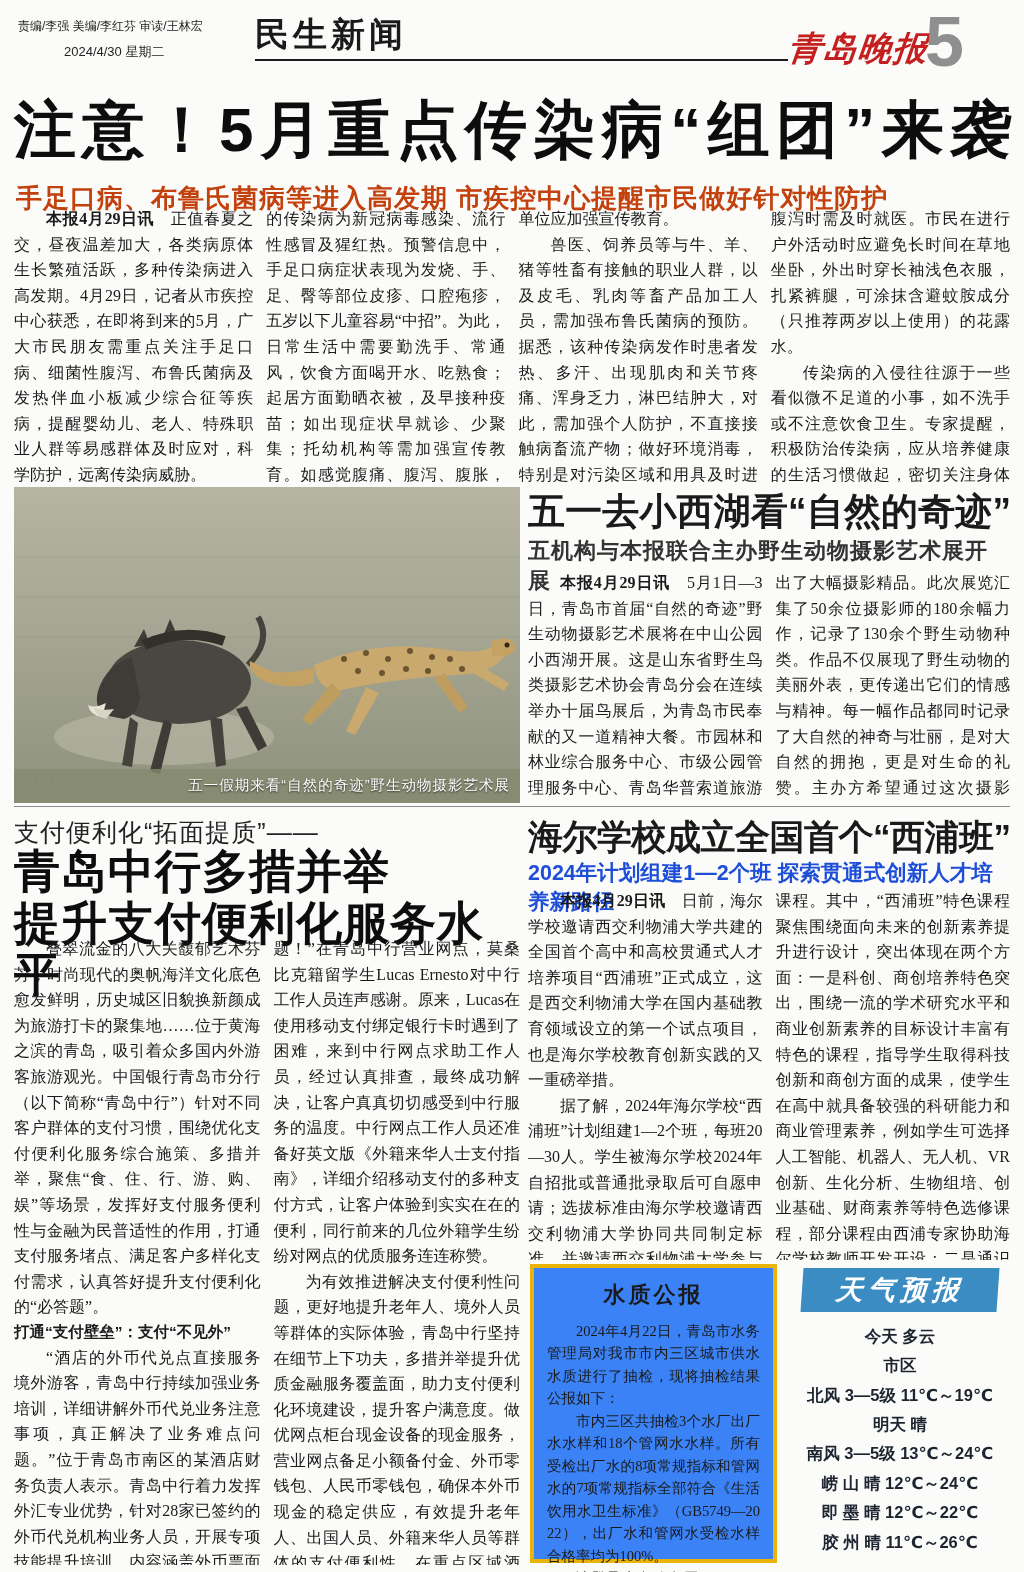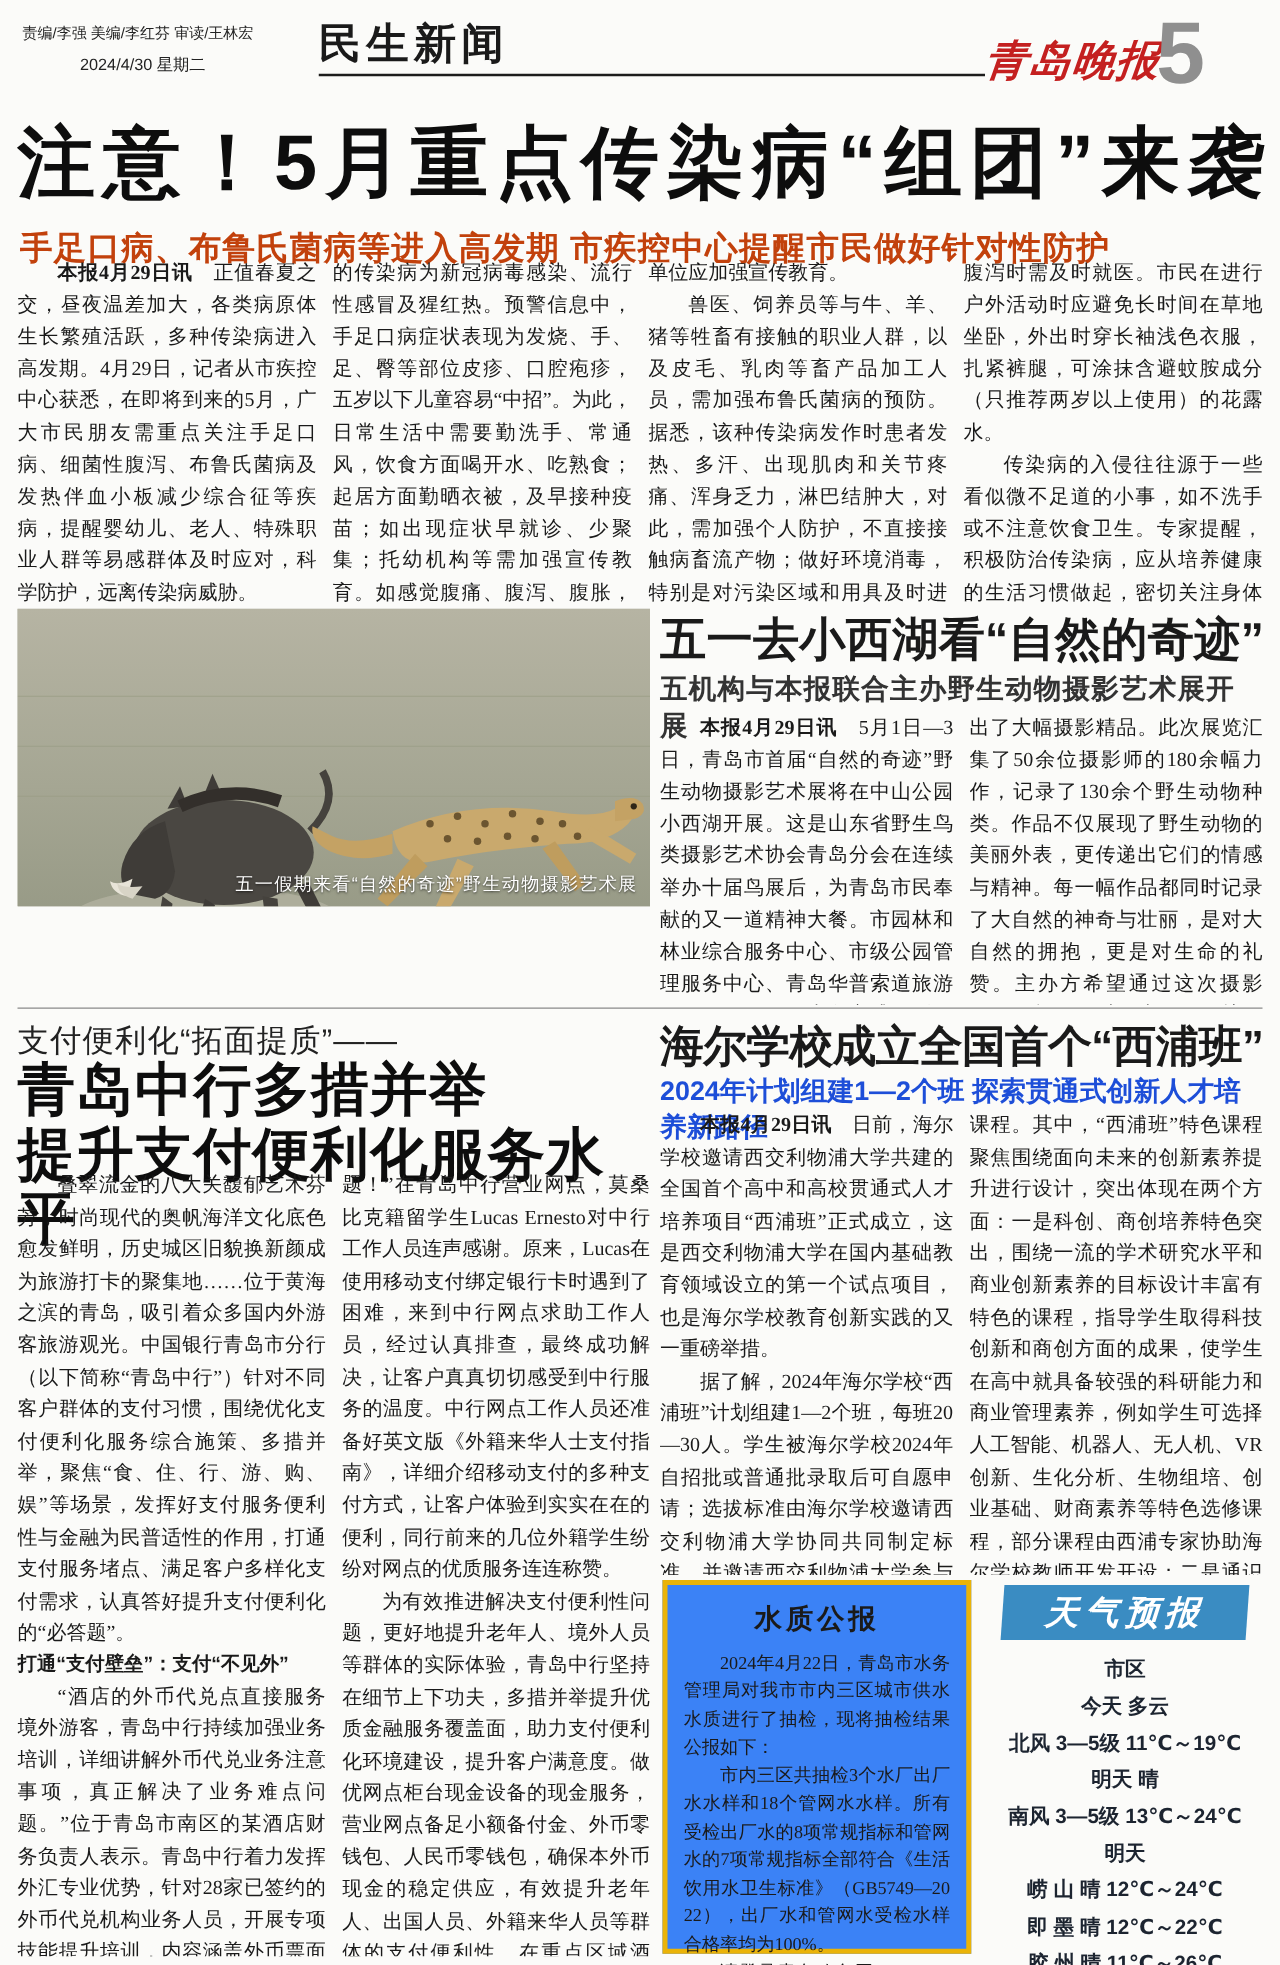--- a/index.html
+++ b/index.html
@@ -24,21 +24,21 @@
   .lead-body{left:14px;top:206px;width:996px;height:276px;}
 
   .col-flow{display:flex;gap:13px;height:100%;}
   .col{flex:1;overflow:hidden;font-size:16px;line-height:1.6;text-align:justify;word-break:break-all;}
   .para{margin:0;}
   .para.indent{text-indent:2em;}
   .para.bold{font-weight:bold;font-family:"Liberation Sans","DejaVu Sans",sans-serif;font-size:15.5px;}
   .para b{font-weight:bold;}
 
   
-  .photo{left:14px;top:487px;width:506px;height:238px;overflow:hidden;background:#a3a492;}
+  .photo{left:14px;top:487px;width:506px;height:316px;overflow:hidden;background:#a3a492;}
   .photo svg{display:block;}
   .photo-caption{position:absolute;right:10px;bottom:8px;color:#fff;font-size:14.5px;letter-spacing:1px;
                  text-shadow:0 1px 2px rgba(0,0,0,.7);font-family:"Liberation Sans","DejaVu Sans",sans-serif;}
 
   
   .ex-headline{left:528px;top:487px;width:482px;font-size:37px;font-weight:900;letter-spacing:-1px;
                text-align:justify;text-align-last:justify;white-space:nowrap;}
   .ex-subhead{left:528px;top:536px;width:482px;font-size:22px;font-weight:600;color:#333;letter-spacing:1px;}
   .ex-body{left:528px;top:570px;width:482px;height:234px;}
 
@@ -220,23 +220,22 @@
       <p class="para indent">2024年4月22日，青岛市水务管理局对我市市内三区城市供水水质进行了抽检，现将抽检结果公报如下：</p>
       <p class="para indent">市内三区共抽检3个水厂出厂水水样和18个管网水水样。所有受检出厂水的8项常规指标和管网水的7项常规指标全部符合《生活饮用水卫生标准》（GB5749—2022），出厂水和管网水受检水样合格率均为100%。</p>
       <p class="para indent">请登录青岛政务网（http://www.qingdao.gov.cn/）、市水务管理局网站（http://swglj.qingdao.gov.cn/）查阅。</p>
     </div>
 
 </div>
 
 <div class="abs weather-box">
   <div class="weather-title">天气预报</div>
   <div class="weather-lines">
+      <p class="para">今天 多云</p>
       <p class="para">市区</p>
-      <p class="para">今天 多云</p>
       <p class="para">北风 3—5级 11℃～19℃</p>
       <p class="para">明天 晴</p>
       <p class="para">南风 3—5级 13℃～24℃</p>
-      <p class="para">明天</p>
       <p class="para">崂 山 晴 12℃～24℃</p>
       <p class="para">即 墨 晴 12℃～22℃</p>
       <p class="para">胶 州 晴 11℃～26℃</p>
     </div>
 </div>
 
 </body></html>

